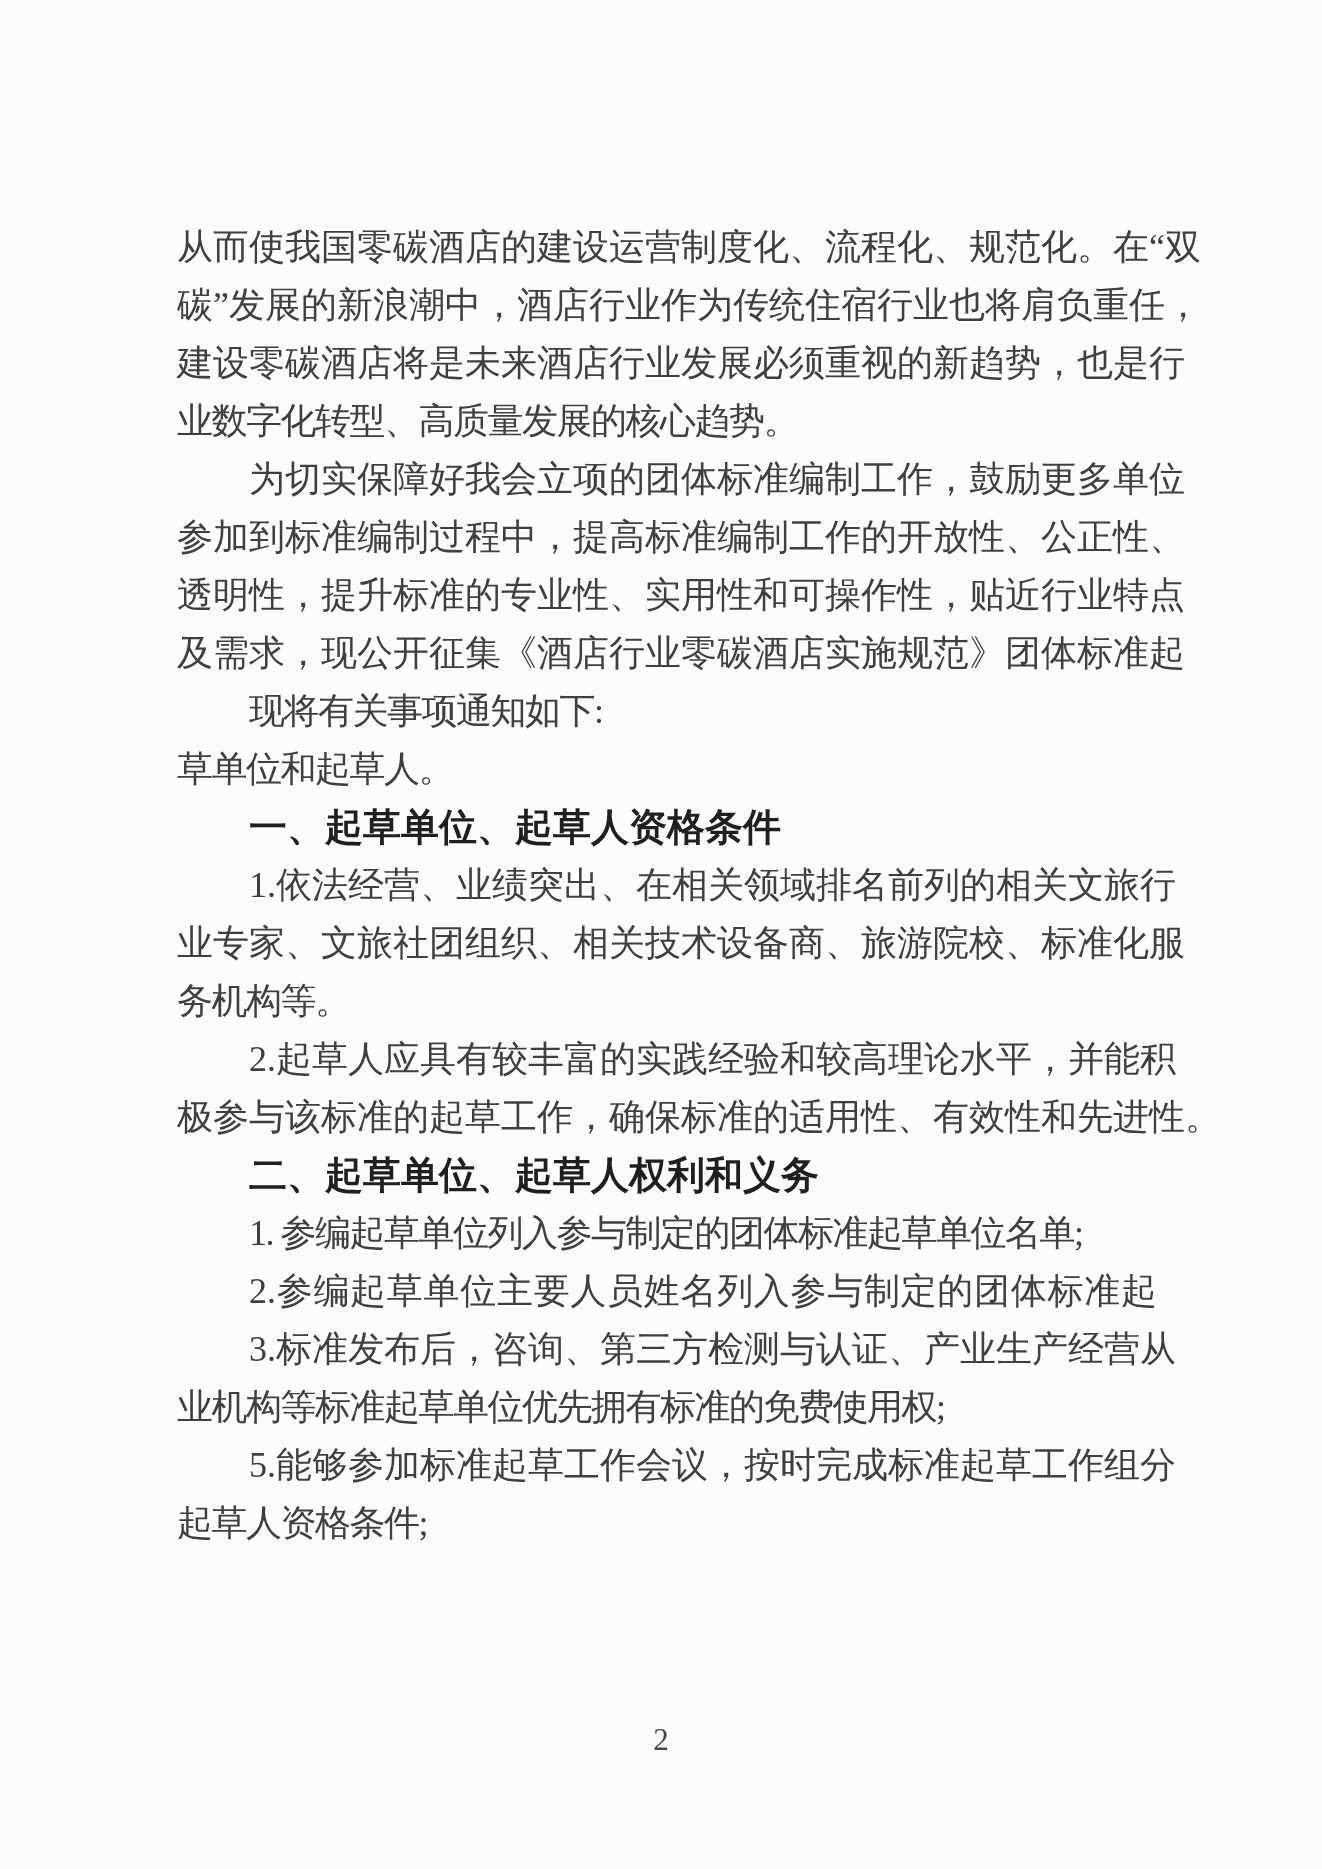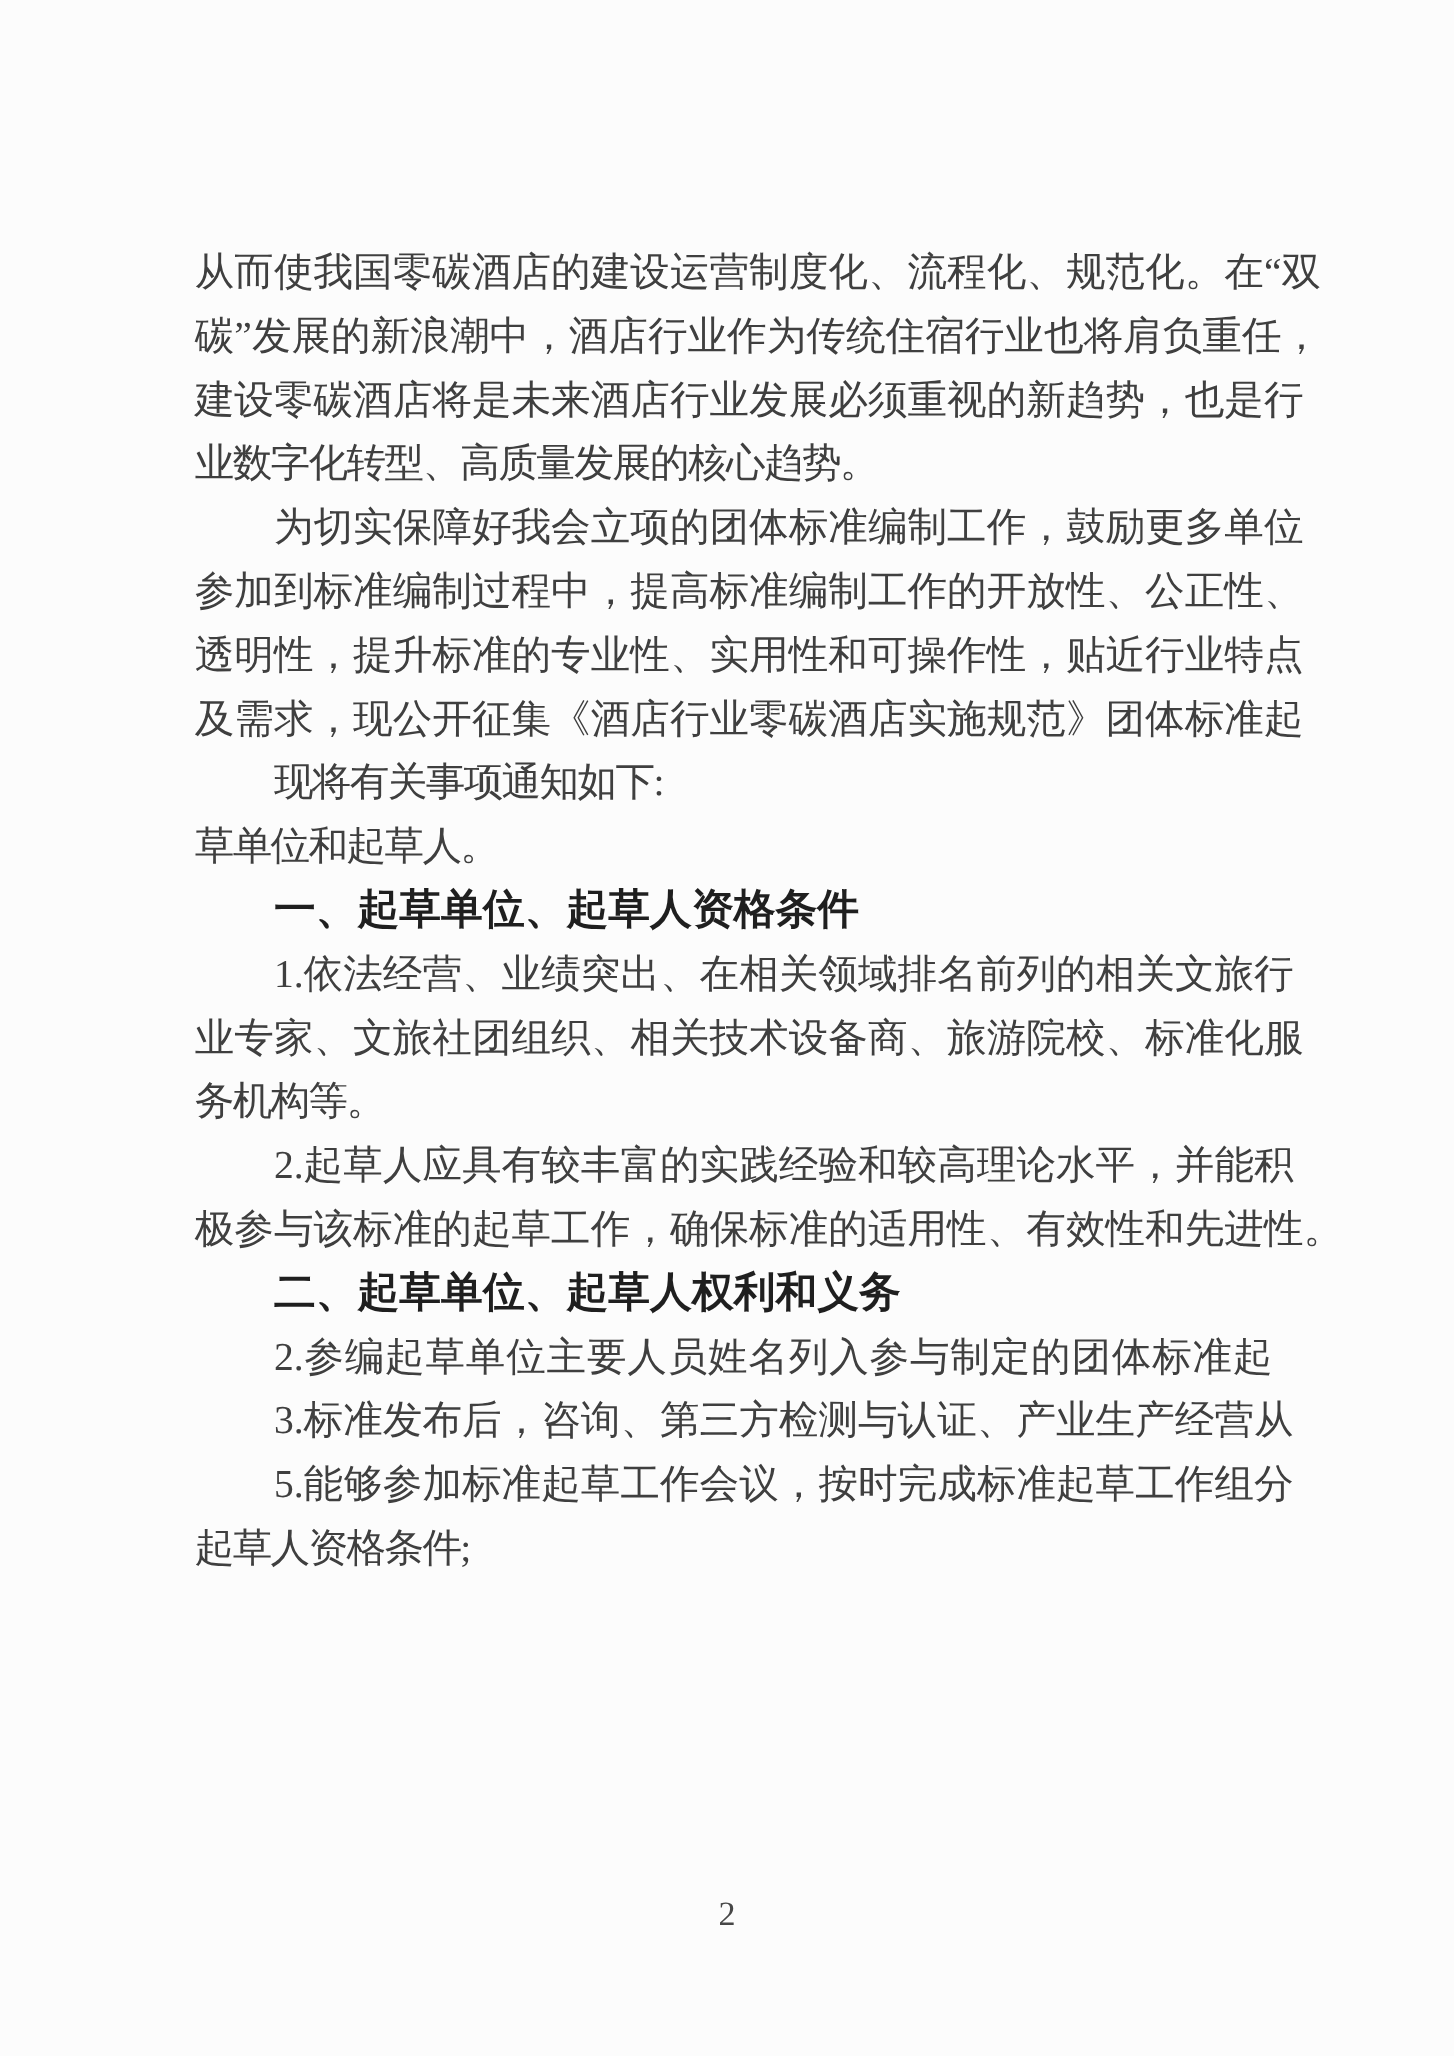--- a/index.html
+++ b/index.html
@@ -389,20 +389,21 @@
         <span>有</span>
         <span>效</span>
         <span>性</span>
         <span>和</span>
         <span>先</span>
         <span>进</span>
         <span>性</span>
         <span>。</span>
       </div>
       <div class="line indent heading">二、起草单位、起草人权利和义务</div>
+      <div class="line indent">1. 参编起草单位列入参与制定的团体标准起草单位名单;</div>
       <div class="line justify indent">
         <span>2. </span>
         <span>参</span>
         <span>编</span>
         <span>起</span>
         <span>草</span>
         <span>单</span>
         <span>位</span>
         <span>主</span>
         <span>要</span>
@@ -444,20 +445,21 @@
         <span>证</span>
         <span>、</span>
         <span>产</span>
         <span>业</span>
         <span>生</span>
         <span>产</span>
         <span>经</span>
         <span>营</span>
         <span>从</span>
       </div>
+      <div class="line">业机构等标准起草单位优先拥有标准的免费使用权;</div>
       <div class="line justify indent">
         <span>5. </span>
         <span>能</span>
         <span>够</span>
         <span>参</span>
         <span>加</span>
         <span>标</span>
         <span>准</span>
         <span>起</span>
         <span>草</span>

